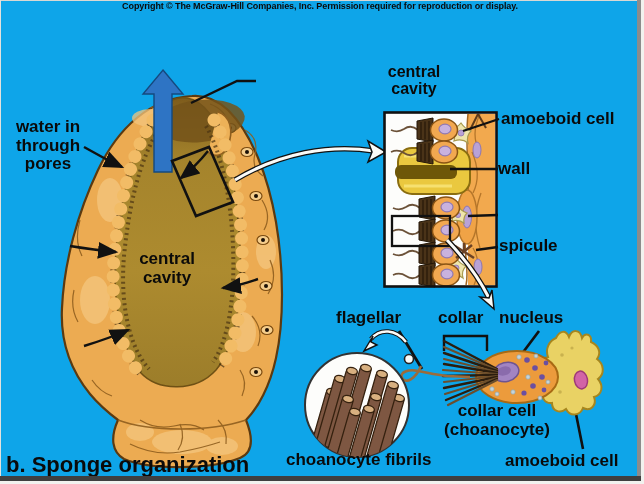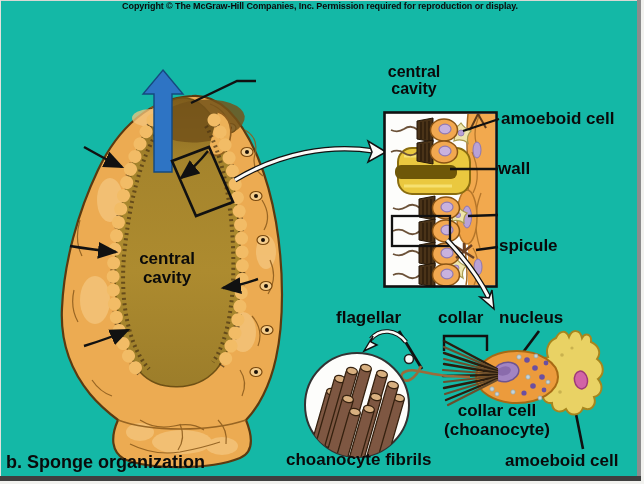--- a/index.html
+++ b/index.html
@@ -1,18 +1,18 @@
 <!DOCTYPE html>
 <html><head>
 <meta charset="utf-8">
 <style>
   html,body{margin:0;padding:0;background:#e8e8e8;}
   #stage{
     position:relative;width:644px;height:484px;overflow:hidden;
-    background:#14b8a6;font-family:"Liberation Sans",sans-serif;
+    background:#0ea5e9;font-family:"Liberation Sans",sans-serif;
   }
   .edge{position:absolute;pointer-events:none;}
   #edge-top{left:0;top:0;width:644px;height:1px;background:#d8d8d4;}
   #edge-left{left:0;top:0;width:1px;height:484px;background:#e2e2de;}
   #edge-right{left:637px;top:0;width:4px;height:480px;background:#8c8c8c;}
   #edge-right2{left:641px;top:0;width:3px;height:484px;background:#f2f2ef;}
   #edge-bottom{left:0;top:476px;width:641px;height:5px;background:#3f3f3f;}
   #edge-bottom2{left:0;top:481px;width:644px;height:3px;background:#f2f2ef;}
 
   .lbl{
@@ -33,21 +33,21 @@
   #lbl-amoeboid-1{left:501px;top:110px;}
   #lbl-pore{left:498px;top:160px;}
   #lbl-epidermal{left:499px;top:206px;}
   #lbl-spicule{left:499px;top:237px;}
   #lbl-flagellum{left:336px;top:309px;}
   #lbl-collar{left:438px;top:309px;}
   #lbl-nucleus{left:499px;top:309px;}
   #lbl-collar-cell{left:437px;top:402px;width:120px;}
   #lbl-fibrils{left:286px;top:451px;}
   #lbl-amoeboid-2{left:505px;top:452px;}
-  #lbl-caption{left:6px;top:453px;font-size:18px;}
+  #lbl-caption{left:6px;top:453px;font-size:22px;}
   svg{position:absolute;left:0;top:0;}
 </style>
 </head>
 <body>
 
 <div id="stage">
 
   <svg width="644" height="484" viewBox="0 0 644 484">
     <defs>
       <marker id="ah" markerWidth="11" markerHeight="9" refX="7.5" refY="3.5" orient="auto">
@@ -389,20 +389,23 @@
         <path d="M406,342 C396,329 380,328 371,339" fill="none" stroke="#111" stroke-width="4.6"></path>
         <path d="M406,342 C396,329 380,328 371,339" fill="none" stroke="#FBFBF8" stroke-width="2.4"></path>
         <polygon points="364,351 377,345 371,342 373,336" fill="#FBFBF8" stroke="#111" stroke-width="1.4"></polygon>
       </g>
     </g>
 
   </svg>
 
   <div class="lbl" id="copyright">Copyright © The McGraw-Hill Companies, Inc. Permission required for reproduction or display.</div>
 
+  <div class="lbl s17 ctr" id="lbl-water-in">water in
+through
+pores</div>
   <div class="lbl s17 ctr" id="lbl-central-cavity">central
 cavity</div>
 
   <div class="lbl s16 ctr" id="lbl-inset-cc">central
 cavity</div>
   <div class="lbl s17" id="lbl-amoeboid-1">amoeboid cell</div>
   <div class="lbl s17" id="lbl-pore">wall</div>
   <div class="lbl s17" id="lbl-spicule">spicule</div>
 
   <div class="lbl s17" id="lbl-flagellum">flagellar</div>

